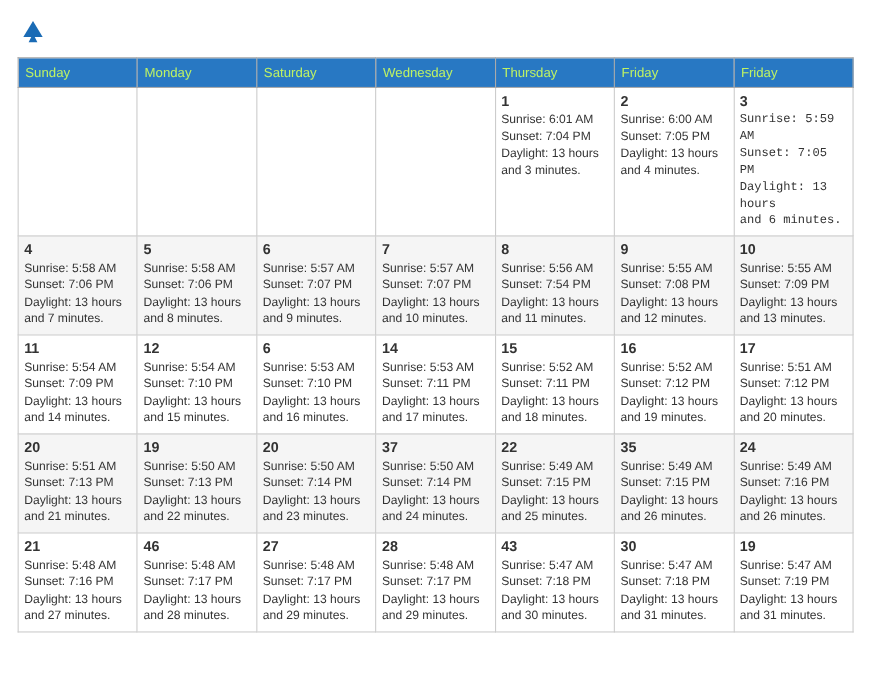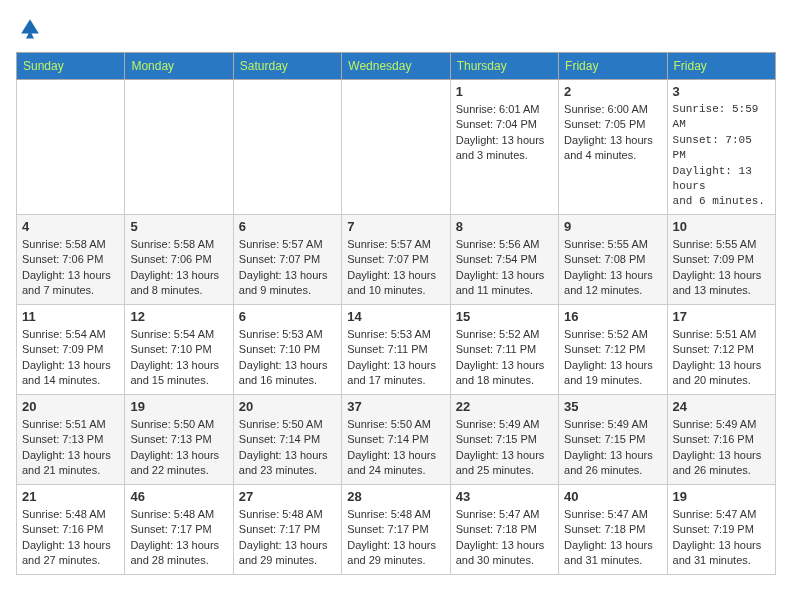--- a/index.html
+++ b/index.html
@@ -333,21 +333,21 @@
 and 29 minutes.</div>
         </td>
         <td>
           <span class="day-num">43</span>
           <div class="day-info" style="white-space: pre-line;">Sunrise: 5:47 AM
 Sunset: 7:18 PM
 Daylight: 13 hours
 and 30 minutes.</div>
         </td>
         <td>
-          <span class="day-num">40</span>
+          <span class="day-num">30</span>
           <div class="day-info" style="white-space: pre-line;">Sunrise: 5:47 AM
 Sunset: 7:18 PM
 Daylight: 13 hours
 and 31 minutes.</div>
         </td>
         <td>
           <span class="day-num">19</span>
           <div class="day-info" style="white-space: pre-line;">Sunrise: 5:47 AM
 Sunset: 7:19 PM
 Daylight: 13 hours

